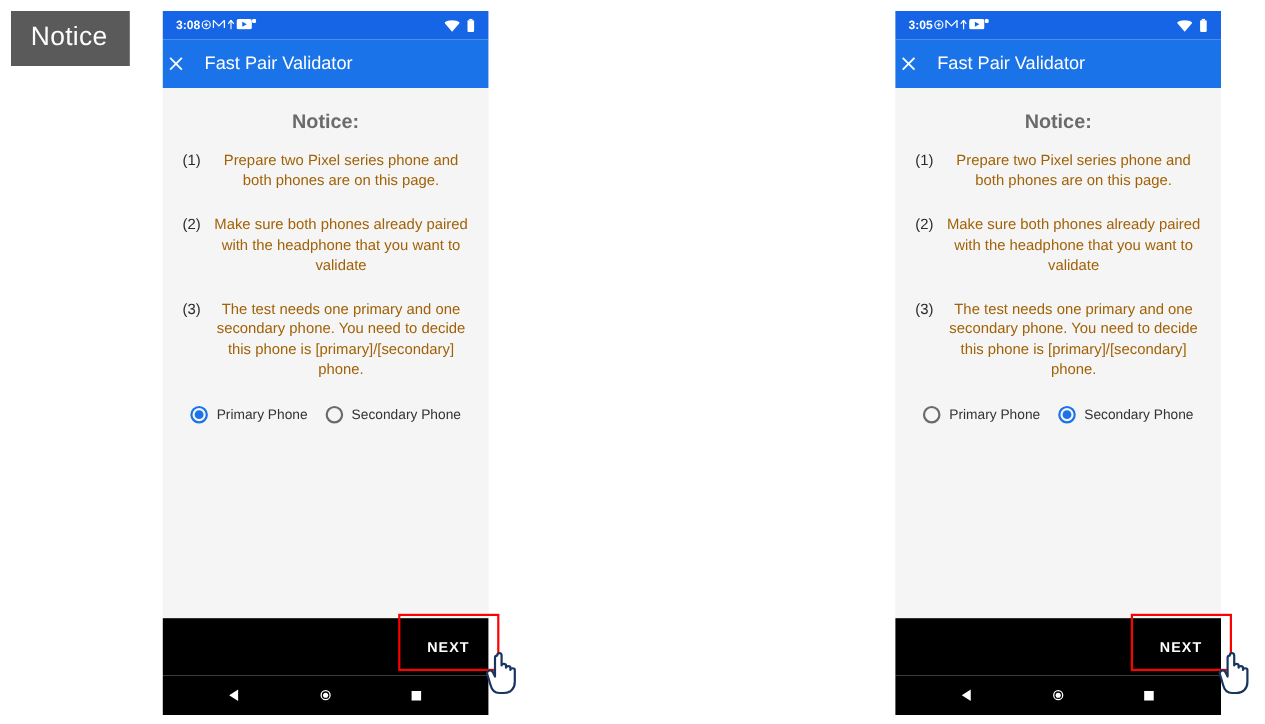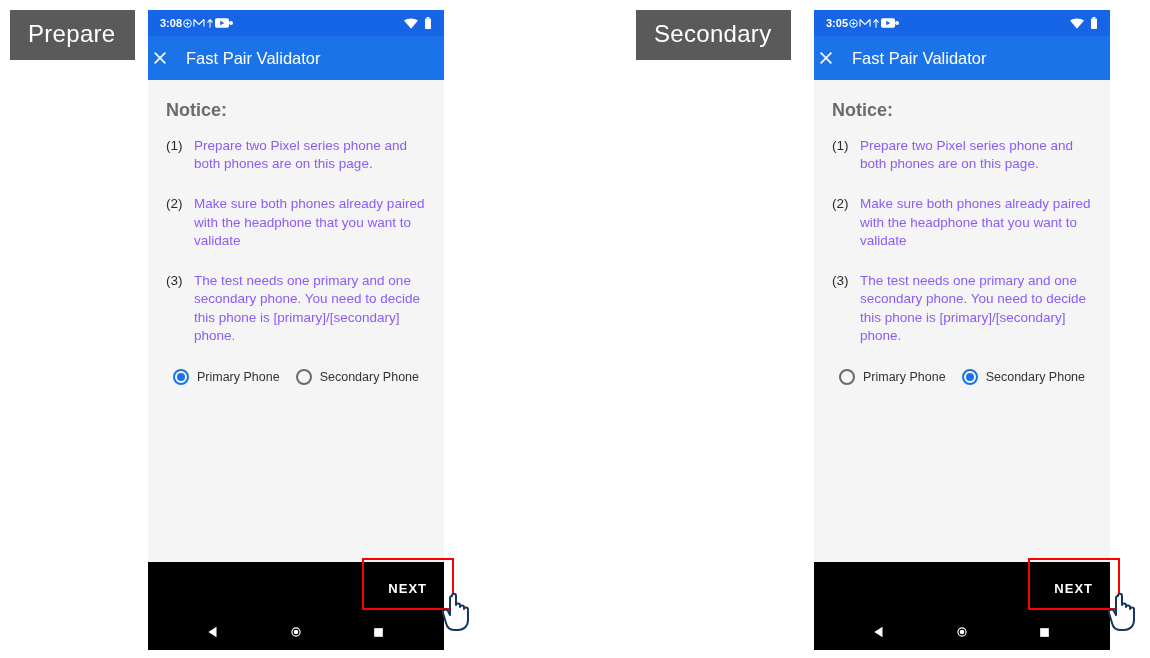--- a/index.html
+++ b/index.html
@@ -53,21 +53,21 @@
     height:26px;
     background:var(--header2);
     color:#fff;
     display:flex;
     align-items:center;
     justify-content:space-between;
     font-size:11px;
     padding:0 12px;
     font-weight:600;
   }
-  .status-left{display:flex; align-items:center; gap:0;}
+  .status-left{display:flex; align-items:flex-start; gap:0;}
   .status-right{display:flex; align-items:center; gap:6px;}
   .ic{display:inline-flex; align-items:center; justify-content:center;}
   .ic svg{display:block;}
   
   .appbar{
     height:44px;
     background:var(--header);
     color:#fff;
     display:flex;
     align-items:center;
@@ -77,41 +77,42 @@
     font-weight:500;
   }
   .appbar .close{
     width:20px;height:20px;display:flex;align-items:center;justify-content:center;
   }
   
   .content{
     flex:1;
     padding:16px 18px 8px 18px;
     background:var(--page);
+    text-align:center;
   }
   .notice-title{
     color:#6b6b6b;
     font-weight:700;
     font-size:18px;
     margin:4px 0 16px 0;
   }
   ol.instructions{
     list-style:none;
     padding:0;
     margin:0;
     counter-reset: item;
   }
   ol.instructions li{
     counter-increment: item;
     position:relative;
     padding-left:28px;
     margin-bottom:22px;
     font-size:13.5px;
     line-height:1.35;
-    color:#8b5cf6;
+    color:#a16207;
   }
   ol.instructions li::before{
     content:"(" counter(item) ")";
     position:absolute;
     left:0;
     top:0;
     font-size:13.5px;
     color:#2b2b2b;
   }
   .radio-row{
@@ -176,22 +177,21 @@
     position:absolute;
     width:40px;height:40px;
     pointer-events:none;
   }
 </style>
 </head>
 <body>
 
 <div class="stage">
 
-  <div class="badge" style="left:10px">Prepare</div>
-  <div class="badge" style="left:636px">Secondary</div>
+  <div class="badge" style="left:10px">Notice</div>
 
   <div class="phone" style="left:148px">
 
     <div class="statusbar">
       <div class="status-left">
         <span>3:08</span>
         <span class="ic">
           <svg width="11" height="11" viewBox="0 0 24 24" fill="none" stroke="#fff" stroke-width="2.3">
               <circle cx="12" cy="12" r="8"></circle>
               <line x1="12" y1="8" x2="12" y2="16"></line>

